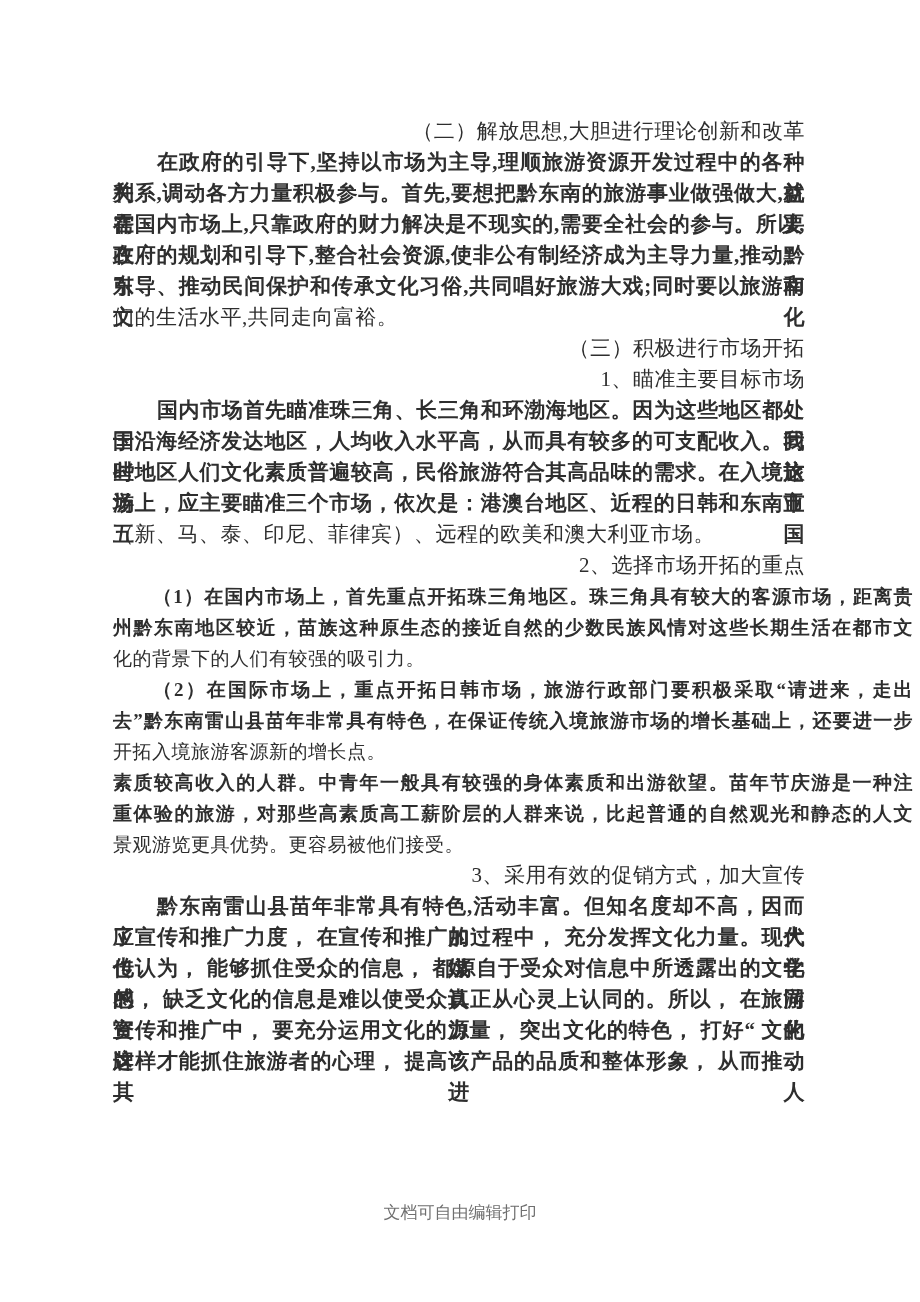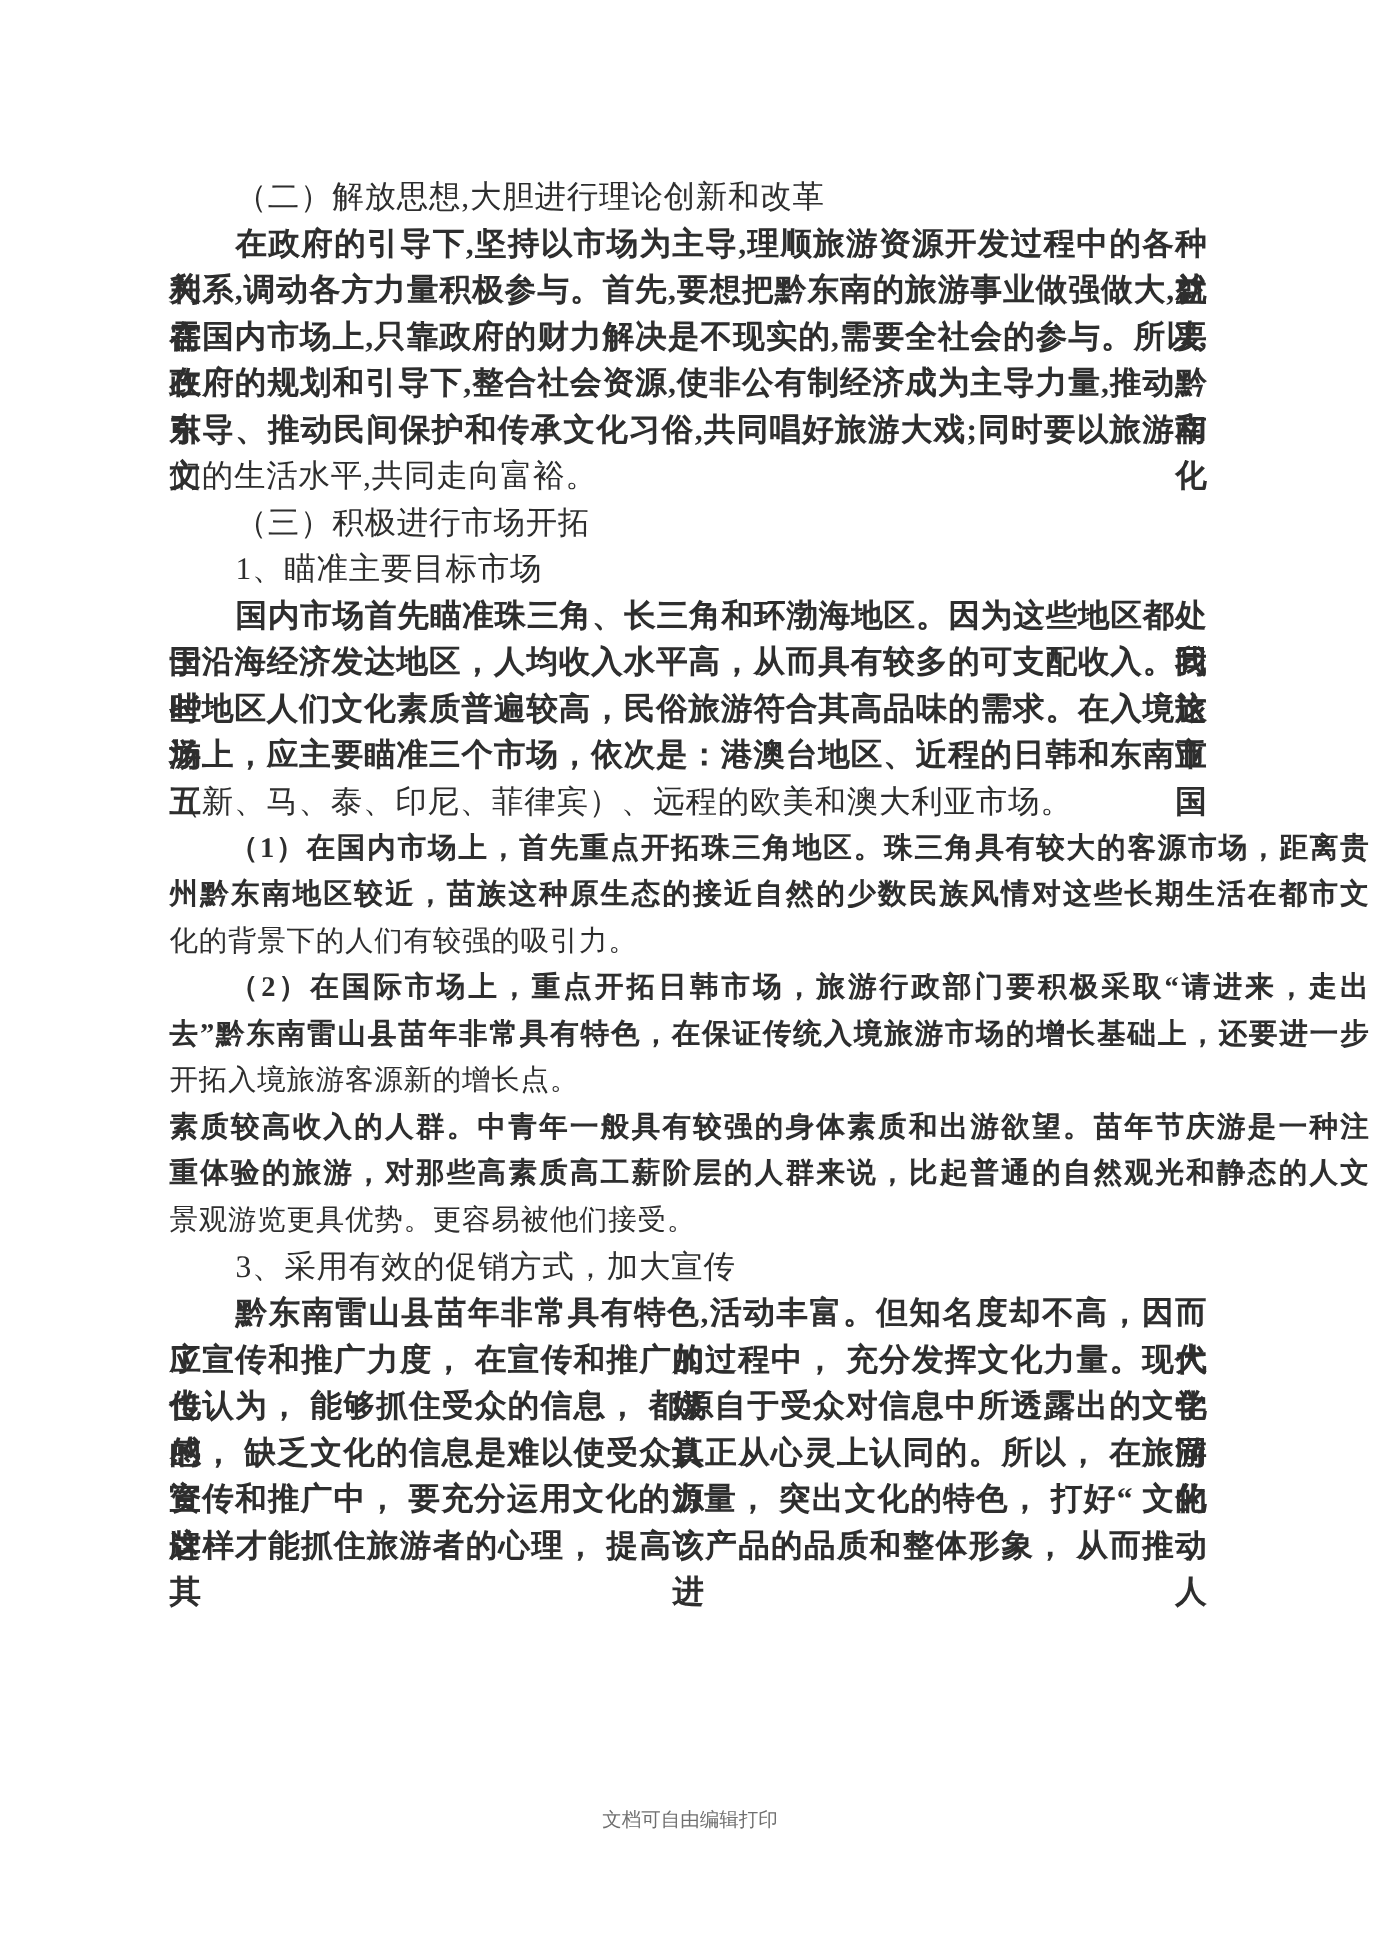--- a/index.html
+++ b/index.html
@@ -36,37 +36,38 @@
     width: 692px;
     white-space: nowrap;
     letter-spacing: 0.5px;
   }
   .line.small {
     font-size: 19px;
     width: 800px;
   }
   .line.indent {
     text-indent: 44px;
+    text-align: right;
   }
   .line.small.indent {
     text-indent: 40px;
   }
   .line.just {
     white-space: normal;
     text-align: justify;
     text-align-last: justify;
     font-weight: bold;
   }
   .footer {
     position: absolute;
     top: 1203px;
     left: 0;
     width: 920px;
     text-align: center;
-    font-size: 13px;
+    font-size: 17px;
     line-height: 20px;
     color: #6f6f6f;
     font-family: "Liberation Sans", "DejaVu Sans", sans-serif;
   }
 </style>
 </head>
 <body>
 
 <div class="page">
   <div class="doc-body">
@@ -83,20 +84,21 @@
     <div class="line indent">（三）积极进行市场开拓</div>
 
     <div class="line indent">1、瞄准主要目标市场</div>
 
     <div class="line indent just">国内市场首先瞄准珠三角、长三角和环渤海地区。因为这些地区都处于我</div>
     <div class="line just">国沿海经济发达地区，人均收入水平高，从而具有较多的可支配收入。同时这</div>
     <div class="line just">些地区人们文化素质普遍较高，民俗旅游符合其高品味的需求。在入境旅游市</div>
     <div class="line just">场上，应主要瞄准三个市场，依次是：港澳台地区、近程的日韩和东南亚五国</div>
     <div class="line">（新、马、泰、印尼、菲律宾）、远程的欧美和澳大利亚市场。</div>
 
+    <div class="line indent">2、选择市场开拓的重点</div>
 
     <div class="line small indent just">（1）在国内市场上，首先重点开拓珠三角地区。珠三角具有较大的客源市场，距离贵</div>
     <div class="line small just">州黔东南地区较近，苗族这种原生态的接近自然的少数民族风情对这些长期生活在都市文</div>
     <div class="line small">化的背景下的人们有较强的吸引力。</div>
 
     <div class="line small indent just">（2）在国际市场上，重点开拓日韩市场，旅游行政部门要积极采取“请进来，走出</div>
     <div class="line small just">去”黔东南雷山县苗年非常具有特色，在保证传统入境旅游市场的增长基础上，还要进一步</div>
     <div class="line small">开拓入境旅游客源新的增长点。</div>
 
     <div class="line small just">素质较高收入的人群。中青年一般具有较强的身体素质和出游欲望。苗年节庆游是一种注</div>

